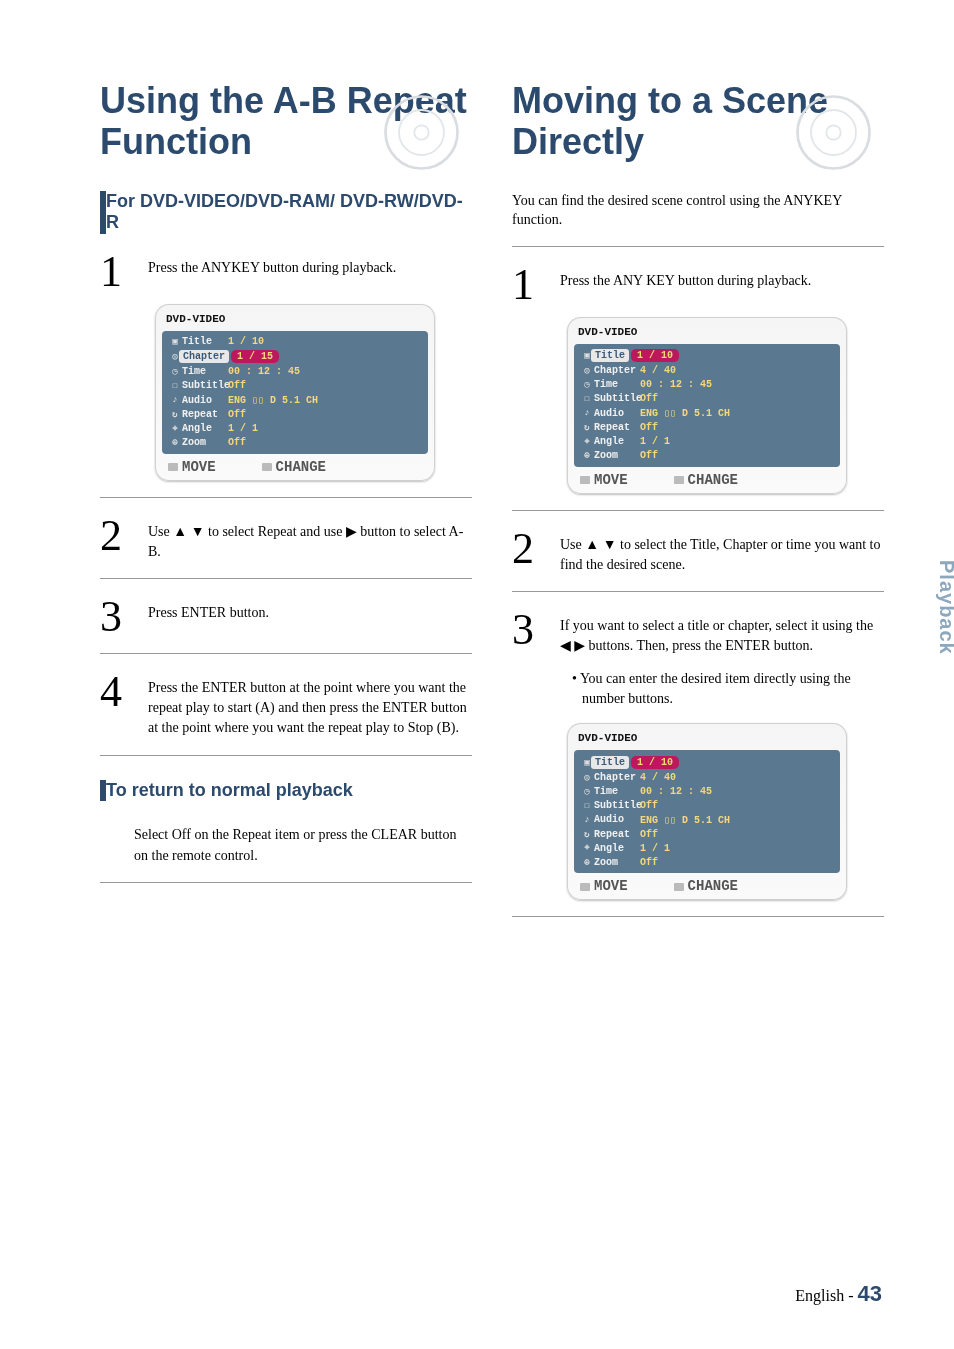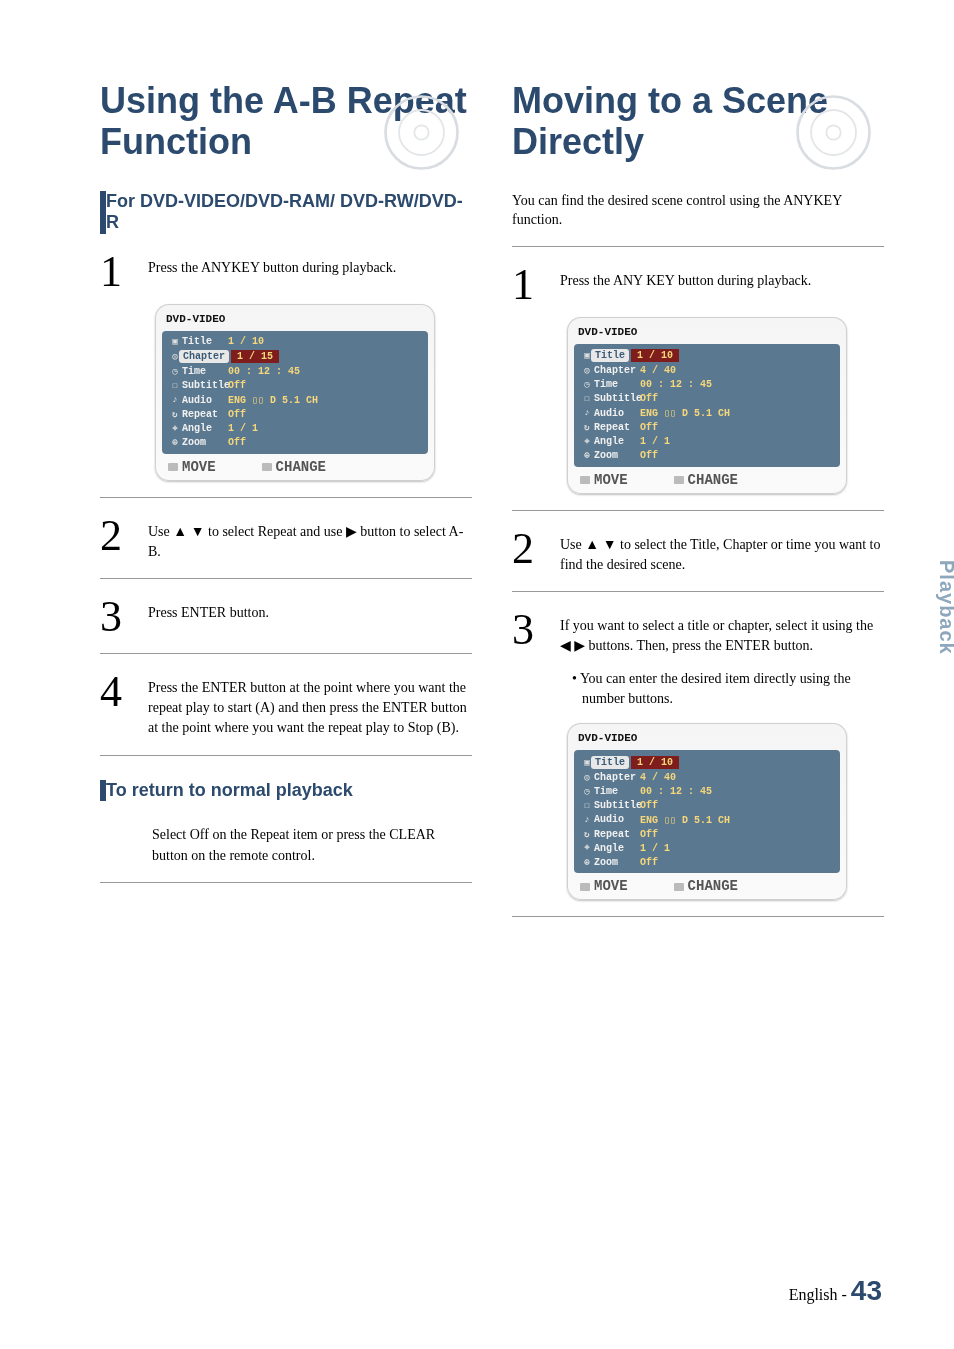--- a/index.html
+++ b/index.html
@@ -121,22 +121,22 @@
   }
   .osd-val { color: #f6d77a; }
   .osd-row.sel .osd-label-box {
     background: #e8e8e8;
     color: #3a5a78;
     border-radius: 3px;
     padding: 1px 4px;
     margin-left: -3px;
   }
   .osd-row.sel .osd-val-box {
-    background: #7f1d1d;
-    border-radius: 0;
+    background: #be185d;
+    border-radius: 5px;
     padding: 1px 6px;
     margin-left: 2px;
   }
   .osd-foot {
     font-size: 14px;
     font-weight: bold;
     color: #555;
     padding: 5px 6px 2px 6px;
     display: flex;
     gap: 46px;
@@ -164,21 +164,21 @@
   .footer {
     position: absolute;
     bottom: 42px;
     right: 72px;
     font-family: Georgia, serif;
     font-size: 16px;
   }
   .footer .pg {
     font-family: Arial, sans-serif;
     font-weight: bold;
-    font-size: 28px;
+    font-size: 22px;
     color: #2b4a6d;
   }
 </style>
 </head>
 <body>
 
 <div class="page">
   <div class="cols">
 
     <div class="col">
@@ -266,21 +266,21 @@
 
       <div class="step">
         <div class="step-num">4</div>
         <div class="step-text">Press the ENTER button at the point where you want the repeat play to start (A) and then press the ENTER button at the point where you want the repeat play to Stop (B).</div>
       </div>
 
       <hr class="hr-sep">
 
       <div class="sub-heading">To return to normal playback</div>
 
-      <div class="step-text" style="margin-left:52px;">Select Off on the Repeat item or press the CLEAR button on the remote control.</div>
+      <div class="step-text" style="margin-left:34px;">Select Off on the Repeat item or press the CLEAR button on the remote control.</div>
 
       <hr class="hr-sep">
     </div>
 
     <div class="col">
       <h1 class="main-title">
         <span>Moving to a Scene Directly</span>
         <svg class="disc-deco" viewBox="0 0 100 100">
           <circle cx="55" cy="55" r="40" fill="none" stroke="#d9dde1" stroke-width="3"></circle>
           <circle cx="55" cy="55" r="25" fill="none" stroke="#e3e6e9" stroke-width="2"></circle>

